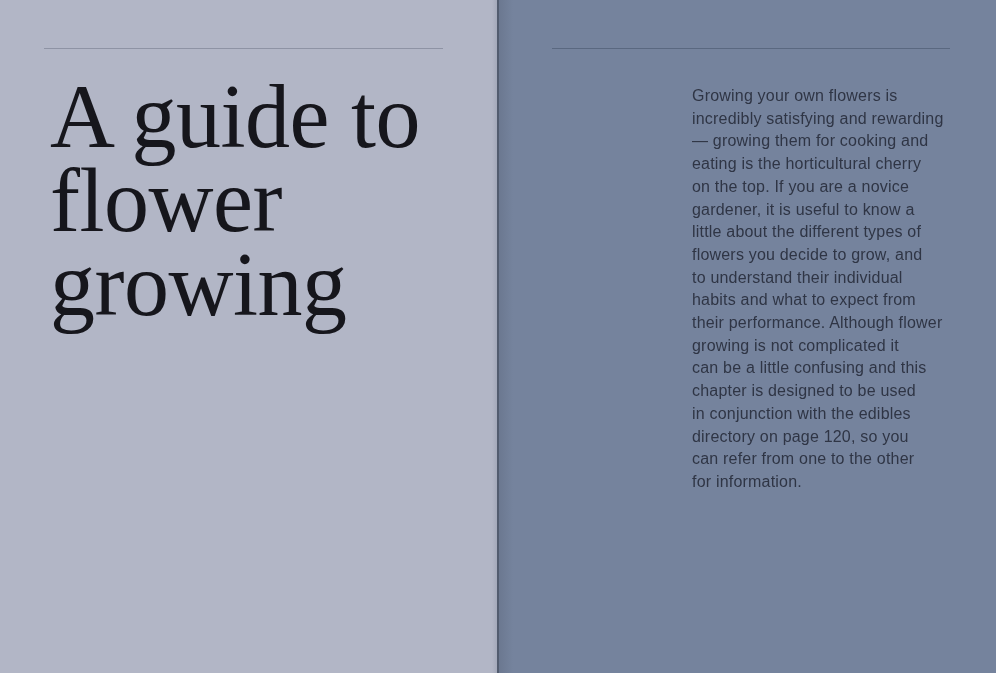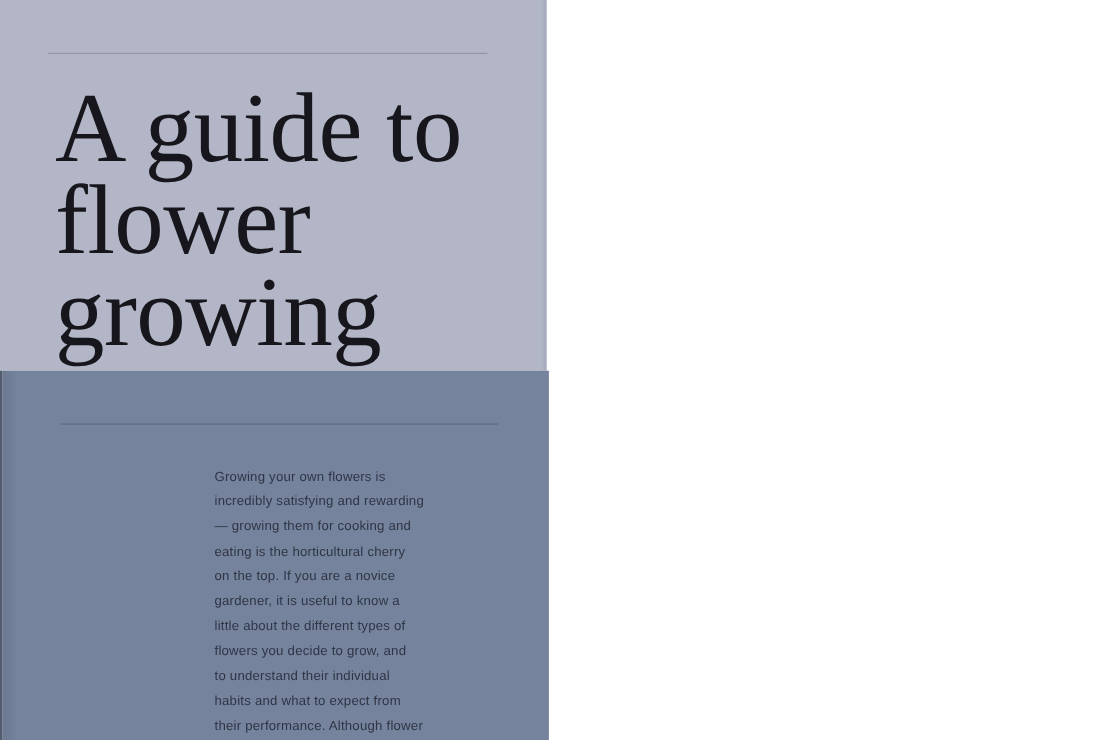--- a/index.html
+++ b/index.html
@@ -4,21 +4,21 @@
 <style>
   :root {
     --left-bg: #b2b6c6;
     --right-bg: #75839d;
     --divider: #525c6f;
     --left-rule: #8e93a4;
     --right-rule: #5a6880;
     --title-color: #16161c;
     --body-color: #2f3545;
   }
-  * { box-sizing: border-box; margin: 0; padding: 0; flex-direction: column; }
+  * { box-sizing: border-box; margin: 0; padding: 0; }
   html, body { background: #ffffff; }
   .spread {
     width: 996px;
     height: 673px;
     display: flex;
     overflow: hidden;
     position: relative;
   }
   .page {
     height: 100%;
@@ -61,21 +61,21 @@
     color: var(--title-color);
     white-space: pre;
   }
   .intro-paragraph {
     position: absolute;
     top: 85px;
     left: 193px;
     width: 280px;
     font-family: "Liberation Sans", sans-serif;
     font-weight: 400;
-    font-size: 12px;
+    font-size: 16px;
     line-height: 22.7px;
     letter-spacing: 0.2px;
     color: var(--body-color);
     white-space: pre;
   }
 </style>
 </head>
 <body>
 
 <div class="spread">

